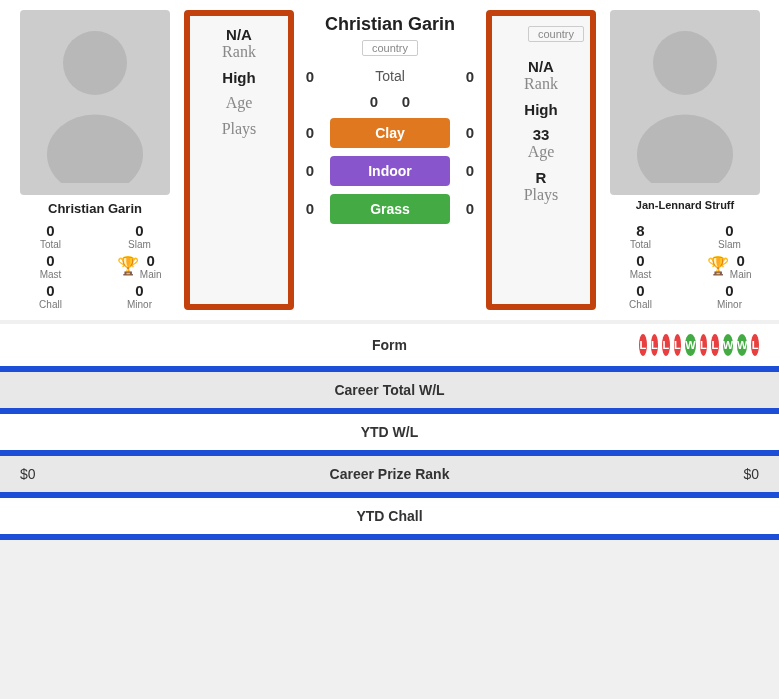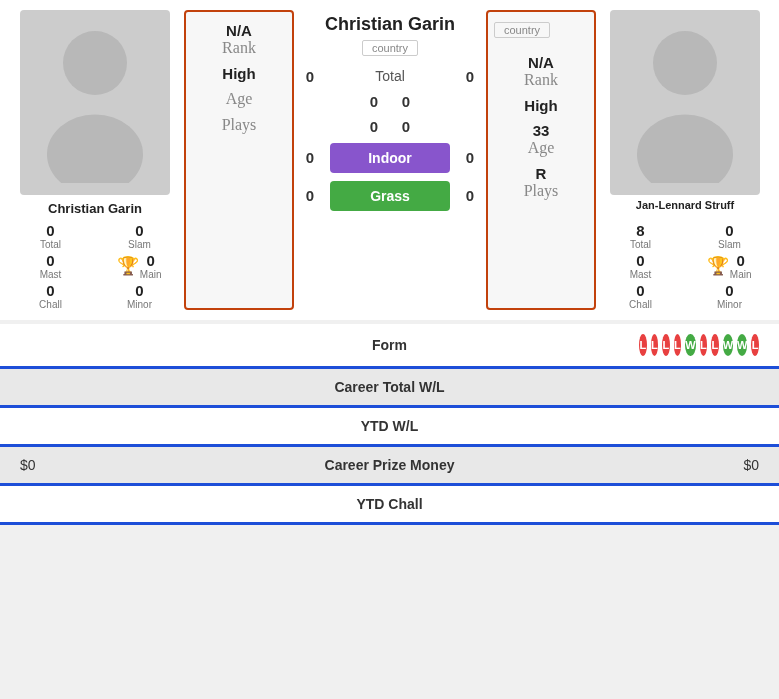--- a/index.html
+++ b/index.html
@@ -89,25 +89,25 @@
 
     .trophy-icon {
       color: #f0c040;
       font-size: 18px;
     }
 
     
     .center-card {
       display: flex;
       flex-direction: column;
-      align-items: flex-start;
+      align-items: flex-end;
       width: 110px;
       flex-shrink: 0;
       background: #f7f7f7;
-      border: 2px solid #c2410c;
+      border: 6px solid #c2410c;
       border-radius: 4px;
       padding: 10px 6px;
       gap: 8px;
       margin: 0 4px;
     }
 
     .center-card .info-block {
       text-align: center;
       width: 100%;
     }
@@ -210,21 +210,21 @@
     .bottom-section {
       background: #fff;
       margin-top: 4px;
     }
 
     .stats-row {
       display: flex;
       align-items: center;
       justify-content: space-between;
       padding: 10px 20px;
-      border-bottom: 3px solid #1d4ed8;
+      border-bottom: 6px solid #1d4ed8;
     }
 
     .stats-row:nth-child(even) {
       background: #f9f9f9;
     }
 
     .stats-row-label {
       font-size: 14px;
       color: #333;
       font-weight: bold;
@@ -345,20 +345,23 @@
         <span class="score-num">0</span>
       </div>
 
       <div class="score-row">
         <span class="score-num">0</span>
         <span class="score-num">0</span>
       </div>
 
       <div class="score-row">
         <span class="score-num">0</span>
+        <div class="surface-badge surface-clay">
+          <span>Clay</span>
+        </div>
         <span class="score-num">0</span>
       </div>
 
       <div class="score-row">
         <span class="score-num">0</span>
         <div class="surface-badge surface-indoor">
           <span>Indoor</span>
         </div>
         <span class="score-num">0</span>
       </div>
@@ -465,21 +468,21 @@
   </div>
 
   <div class="stats-row">
     <div class="stats-row-left"></div>
     <div class="stats-row-label">YTD W/L</div>
     <div class="stats-row-right"></div>
   </div>
 
   <div class="stats-row" style="background:#e8e8e8;">
     <div class="stats-row-left">$0</div>
-    <div class="stats-row-label">Career Prize Money</div>
+    <div class="stats-row-label">Career Prize Rank</div>
     <div class="stats-row-right">$0</div>
   </div>
 
   <div class="stats-row">
     <div class="stats-row-left"></div>
     <div class="stats-row-label">YTD Chall</div>
     <div class="stats-row-right"></div>
   </div>
 
 </div>

